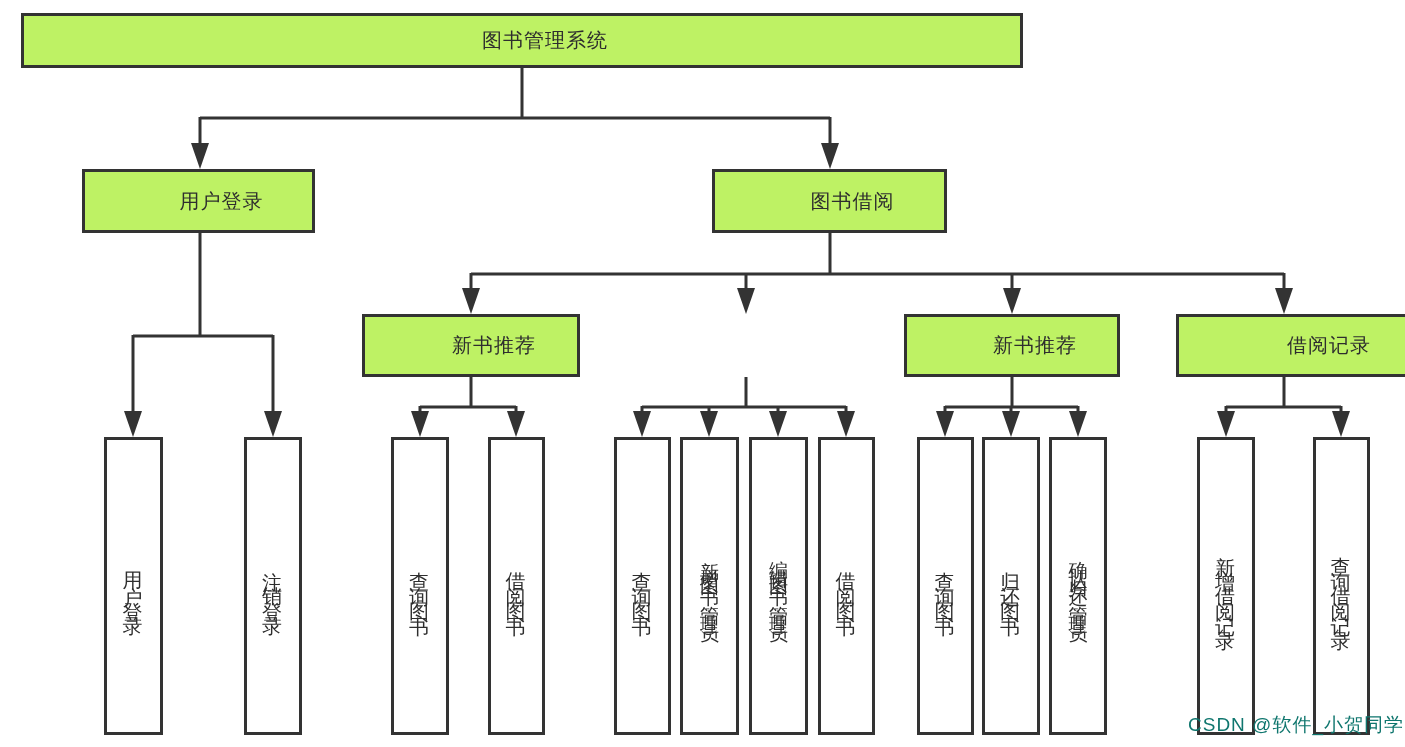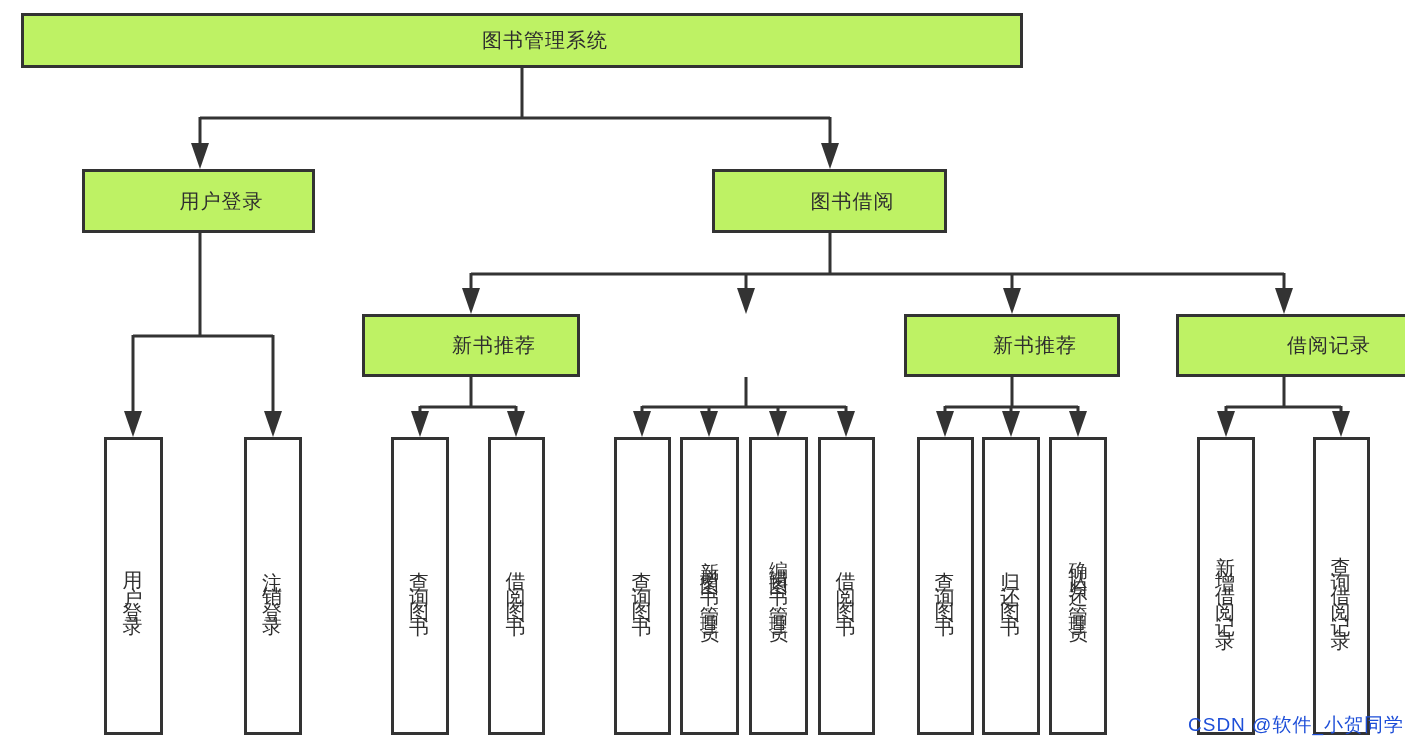--- a/index.html
+++ b/index.html
@@ -48,21 +48,21 @@
     letter-spacing: 15px;
     white-space: nowrap;
   }
   .vnode.long > span {
     font-size: 19px;
     letter-spacing: 9px;
   }
   .watermark {
     position: absolute;
     left: 1188px; top: 712px;
-    color: #1d4ed8;
+    color: #0f766e;
     font-size: 19px;
     letter-spacing: 1px;
     white-space: nowrap;
   }
 </style>
 </head>
 <body>
 
 <div class="stage">
 

